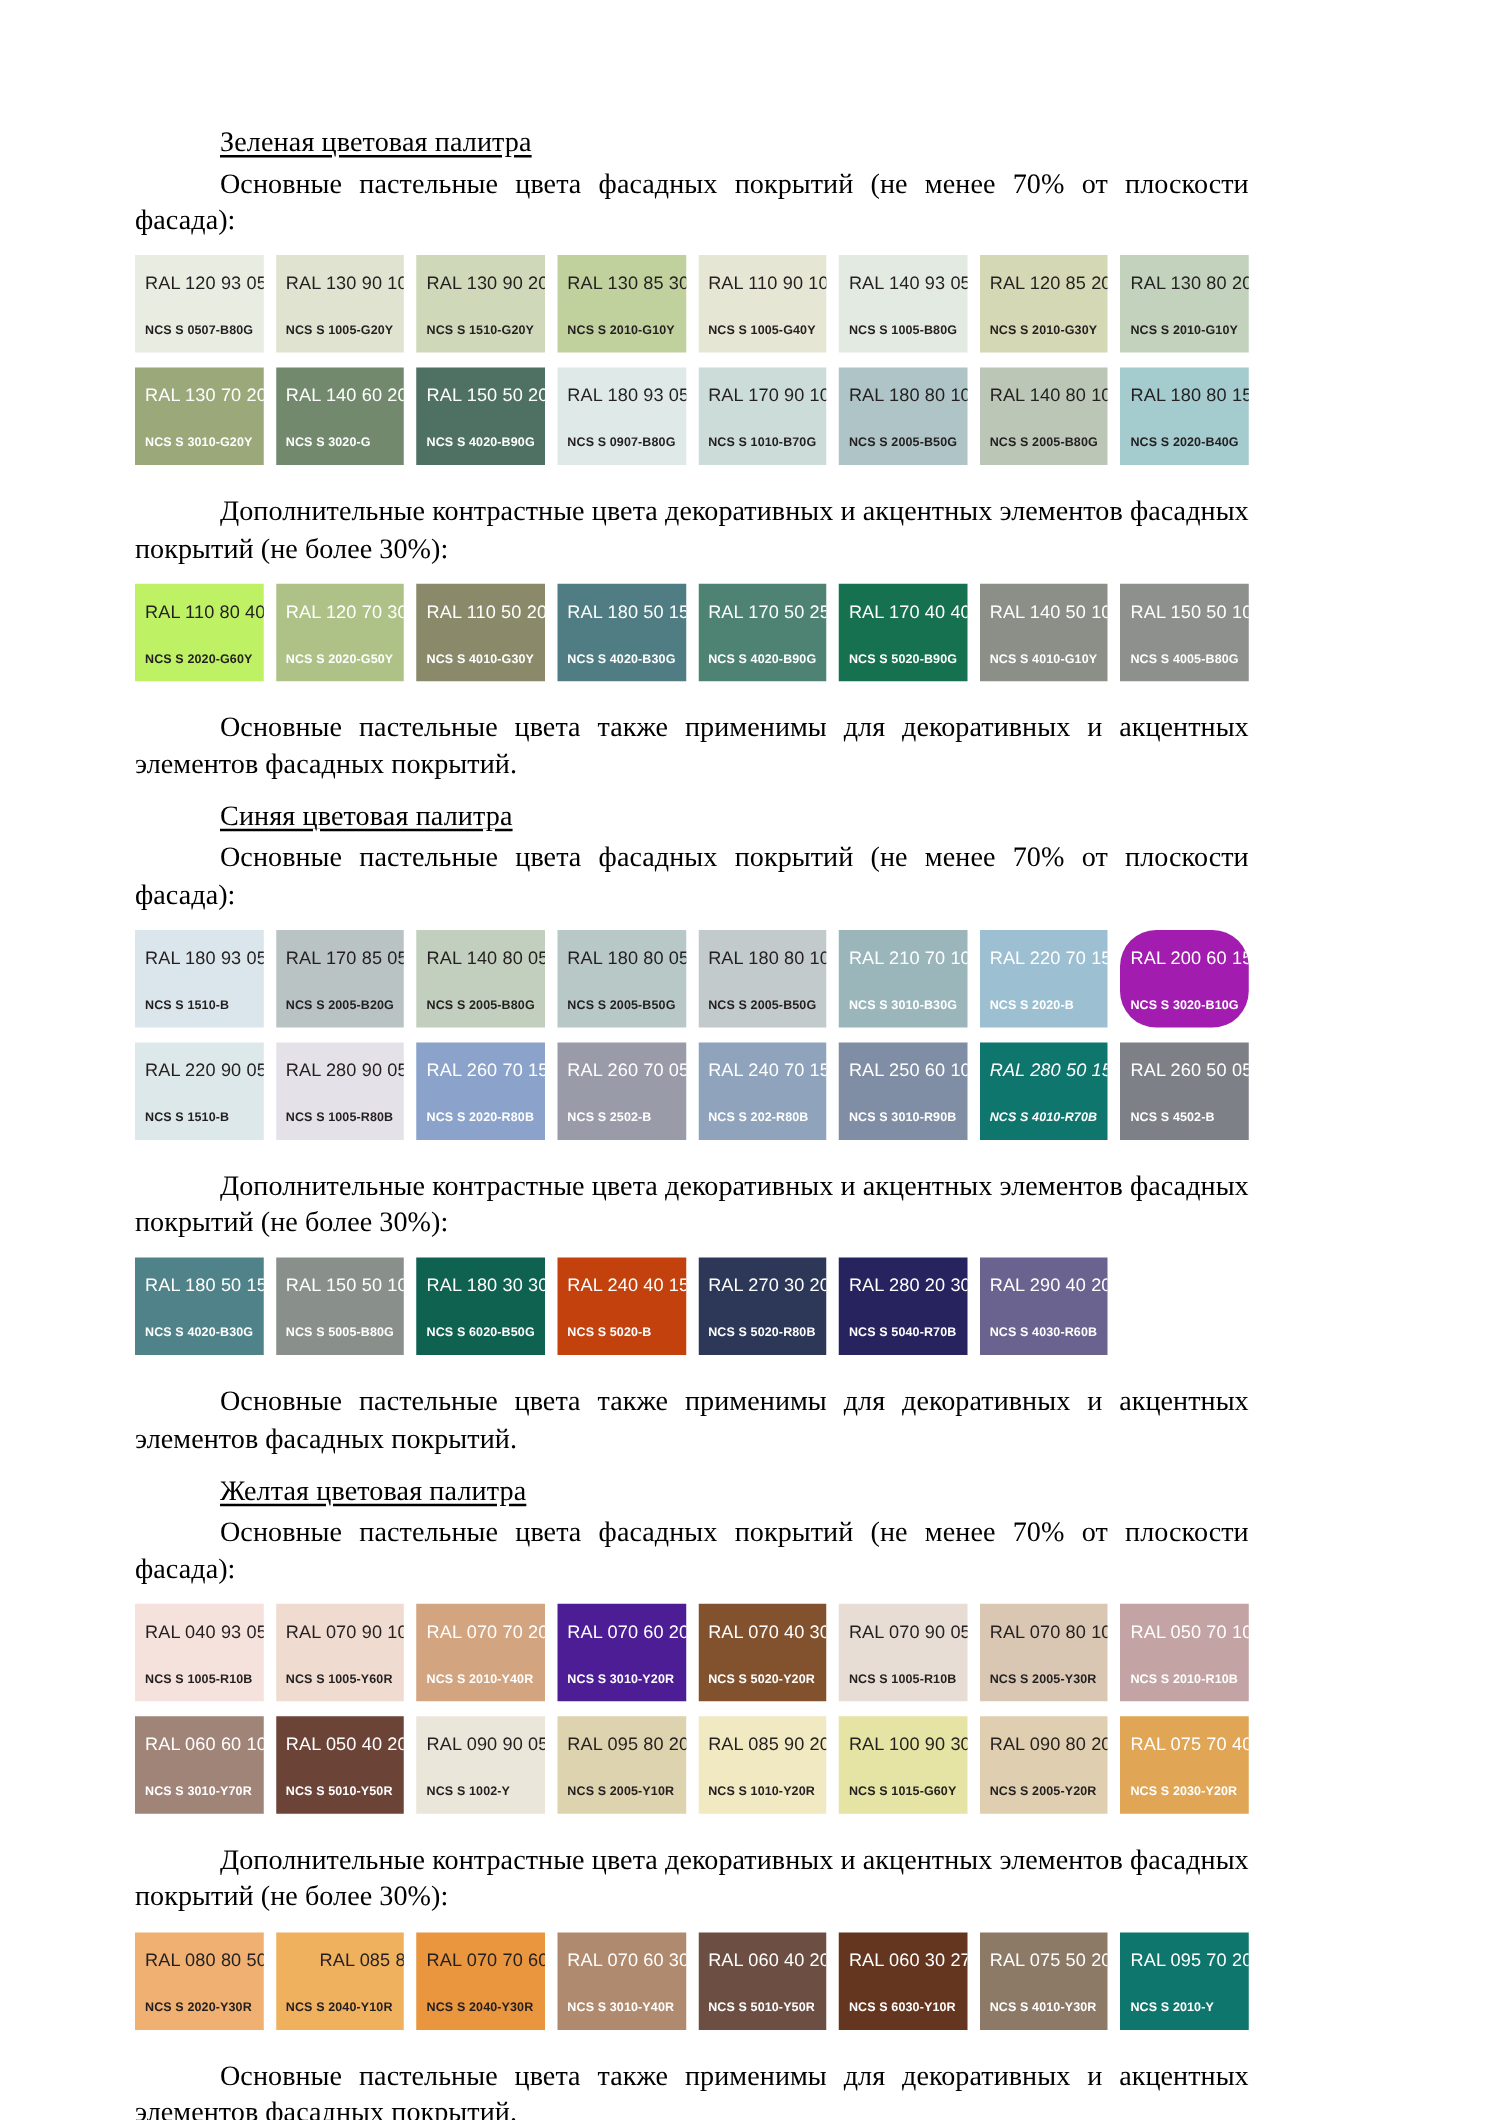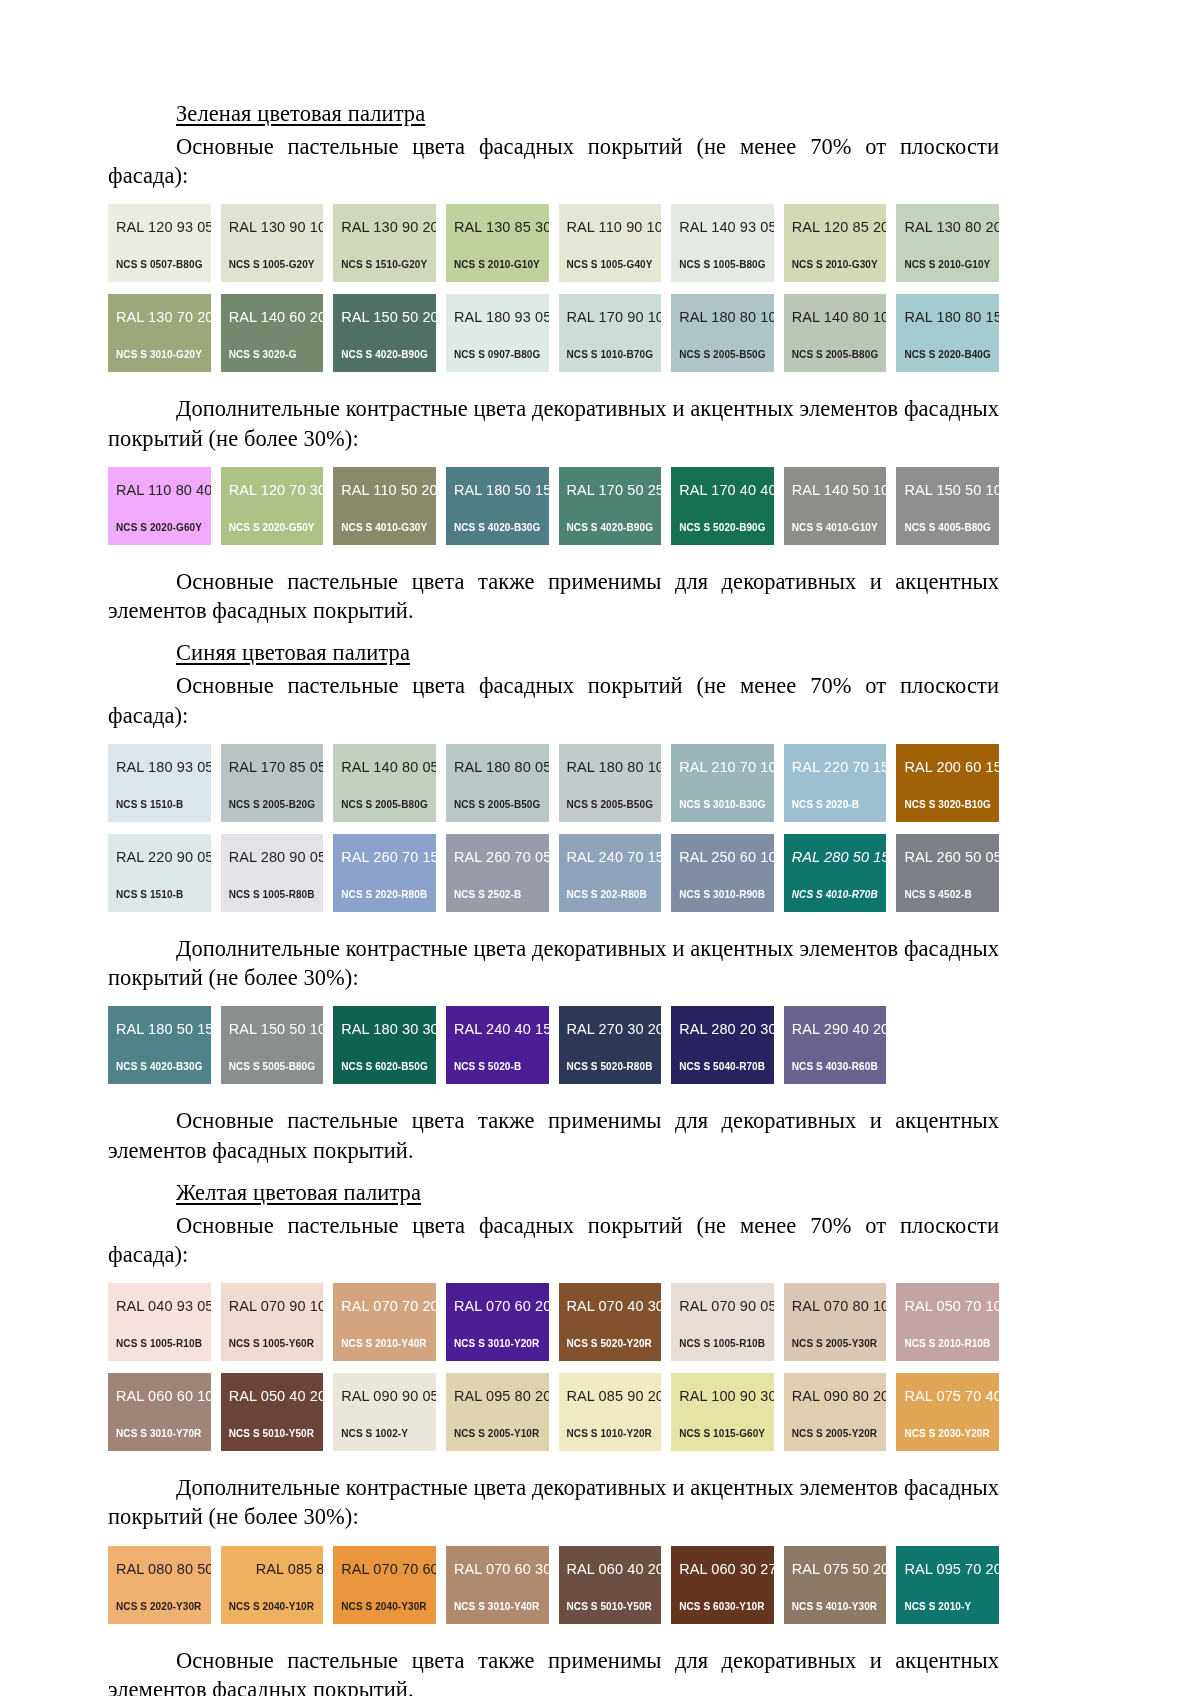--- a/index.html
+++ b/index.html
@@ -168,21 +168,21 @@
         </div>
         <div class="swatch txt-dark" style="background-color: rgb(164, 203, 206);">
           <span class="swatch-ral">RAL 180 80 15</span>
           <span class="swatch-ncs">NCS S 2020-B40G</span>
         </div>
       </div>
       <div class="spacer-md"></div>
       <p class="para">Дополнительные контрастные цвета декоративных и акцентных элементов фасадных покрытий (не более 30%):</p>
       <div class="spacer-sm"></div>
       <div class="swatch-row">
-        <div class="swatch txt-dark" style="background-color: #f0abfc;">
+        <div class="swatch txt-dark" style="background-color: #bef264;">
           <span class="swatch-ral">RAL 110 80 40</span>
           <span class="swatch-ncs">NCS S 2020-G60Y</span>
         </div>
         <div class="swatch txt-light" style="background-color: rgb(174, 194, 135);">
           <span class="swatch-ral">RAL 120 70 30</span>
           <span class="swatch-ncs">NCS S 2020-G50Y</span>
         </div>
         <div class="swatch txt-light" style="background-color: rgb(138, 138, 107);">
           <span class="swatch-ral">RAL 110 50 20</span>
           <span class="swatch-ncs">NCS S 4010-G30Y</span>
@@ -236,21 +236,21 @@
           <span class="swatch-ncs">NCS S 2005-B50G</span>
         </div>
         <div class="swatch txt-light" style="background-color: rgb(154, 182, 187);">
           <span class="swatch-ral">RAL 210 70 10</span>
           <span class="swatch-ncs">NCS S 3010-B30G</span>
         </div>
         <div class="swatch txt-light" style="background-color: rgb(156, 192, 210);">
           <span class="swatch-ral">RAL 220 70 15</span>
           <span class="swatch-ncs">NCS S 2020-B</span>
         </div>
-        <div class="swatch txt-light" style="background-color: #a16207;">
+        <div class="swatch txt-light" style="background-color: #a21caf; border-radius: 29px;">
           <span class="swatch-ral">RAL 200 60 15</span>
           <span class="swatch-ncs">NCS S 3020-B10G</span>
         </div>
       </div>
       <div class="swatch-row">
         <div class="swatch txt-dark" style="background-color: rgb(221, 232, 234);">
           <span class="swatch-ral">RAL 220 90 05</span>
           <span class="swatch-ncs">NCS S 1510-B</span>
         </div>
         <div class="swatch txt-dark" style="background-color: rgb(228, 226, 232);">
@@ -291,21 +291,21 @@
           <span class="swatch-ncs">NCS S 4020-B30G</span>
         </div>
         <div class="swatch txt-light" style="background-color: rgb(137, 144, 140);">
           <span class="swatch-ral">RAL 150 50 10</span>
           <span class="swatch-ncs">NCS S 5005-B80G</span>
         </div>
         <div class="swatch txt-light" style="background-color: rgb(15, 97, 80);">
           <span class="swatch-ral">RAL 180 30 30</span>
           <span class="swatch-ncs">NCS S 6020-B50G</span>
         </div>
-        <div class="swatch txt-light" style="background-color: #4c1d95;">
+        <div class="swatch txt-light" style="background-color: #c2410c;">
           <span class="swatch-ral">RAL 240 40 15</span>
           <span class="swatch-ncs">NCS S 5020-B</span>
         </div>
         <div class="swatch txt-light" style="background-color: rgb(45, 56, 88);">
           <span class="swatch-ral">RAL 270 30 20</span>
           <span class="swatch-ncs">NCS S 5020-R80B</span>
         </div>
         <div class="swatch txt-light" style="background-color: rgb(39, 35, 94);">
           <span class="swatch-ral">RAL 280 20 30</span>
           <span class="swatch-ncs">NCS S 5040-R70B</span>

